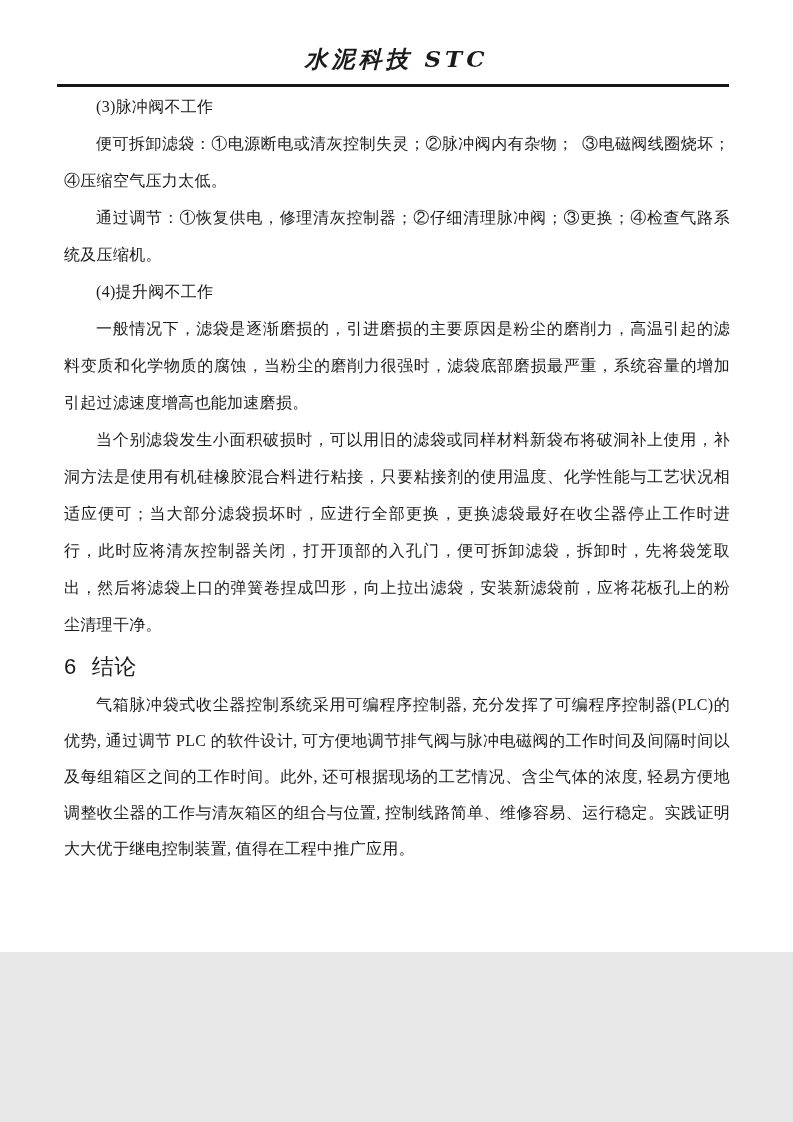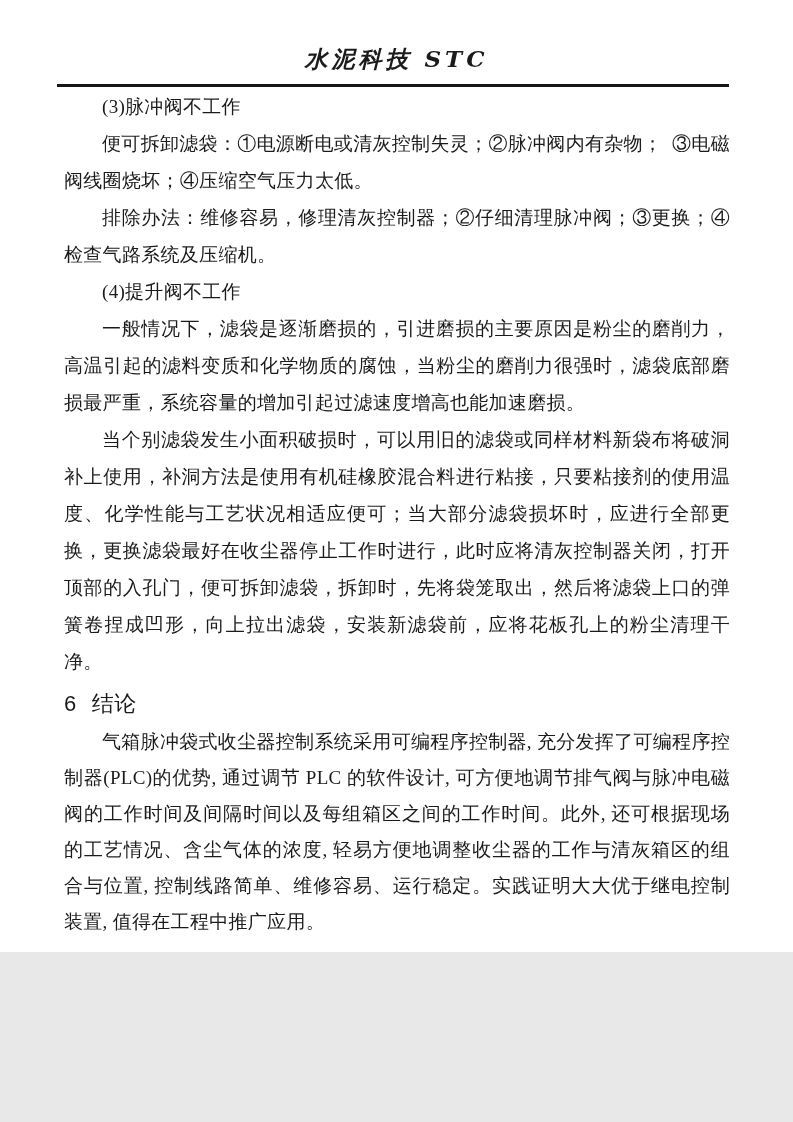--- a/index.html
+++ b/index.html
@@ -23,21 +23,21 @@
   .header-rule{
     position:absolute;top:84px;left:57px;width:672px;height:3px;
     background:var(--rule,#161616);
   }
   
   .content{
     position:absolute;top:88px;left:64px;width:666px;
   }
   .content p{
     margin:0;
-    font-size:19px;
+    font-size:16px;
     line-height:37px;
     text-indent:2em;
     text-align:justify;
     letter-spacing:0.3px;
   }
   .section-heading{
     margin:6px 0 2px 0;
     font-family:"Liberation Sans","DejaVu Sans",sans-serif;
     font-weight:400;
     font-size:22px;
@@ -69,21 +69,21 @@
 
 <div class="page" style="--text: #1b1b1b; --rule: #161616; --bg: #ffffff;">
 
   <div class="header-title">水泥科技 STC</div>
 
   <div class="header-rule"></div>
 
   <div class="content">
     <p>(3)脉冲阀不工作</p>
     <p>便可拆卸滤袋：①电源断电或清灰控制失灵；②脉冲阀内有杂物； ③电磁阀线圈烧坏；④压缩空气压力太低。</p>
-    <p>排除办法：维修容易，修理清灰控制器；②仔细清理脉冲阀；③更换；④检查气路系统及压缩机。</p>
+    <p>通过调节：①恢复供电，修理清灰控制器；②仔细清理脉冲阀；③更换；④检查气路系统及压缩机。</p>
     <p>(4)提升阀不工作</p>
     <p>一般情况下，滤袋是逐渐磨损的，引进磨损的主要原因是粉尘的磨削力，高温引起的滤料变质和化学物质的腐蚀，当粉尘的磨削力很强时，滤袋底部磨损最严重，系统容量的增加引起过滤速度增高也能加速磨损。</p>
     <p>当个别滤袋发生小面积破损时，可以用旧的滤袋或同样材料新袋布将破洞补上使用，补洞方法是使用有机硅橡胶混合料进行粘接，只要粘接剂的使用温度、化学性能与工艺状况相适应便可；当大部分滤袋损坏时，应进行全部更换，更换滤袋最好在收尘器停止工作时进行，此时应将清灰控制器关闭，打开顶部的入孔门，便可拆卸滤袋，拆卸时，先将袋笼取出，然后将滤袋上口的弹簧卷捏成凹形，向上拉出滤袋，安装新滤袋前，应将花板孔上的粉尘清理干净。</p>
 
     <h2 class="section-heading"><span class="sec-num">6</span><span>结论</span></h2>
 
     <p class="conclusion">气箱脉冲袋式收尘器控制系统采用可编程序控制器, 充分发挥了可编程序控制器(PLC)的优势, 通过调节 PLC 的软件设计, 可方便地调节排气阀与脉冲电磁阀的工作时间及间隔时间以及每组箱区之间的工作时间。此外, 还可根据现场的工艺情况、含尘气体的浓度, 轻易方便地调整收尘器的工作与清灰箱区的组合与位置, 控制线路简单、维修容易、运行稳定。实践证明大大优于继电控制装置, 值得在工程中推广应用。</p>
   </div>
 
   <svg class="footer-rule-svg" viewBox="0 0 672 8" preserveAspectRatio="none">

